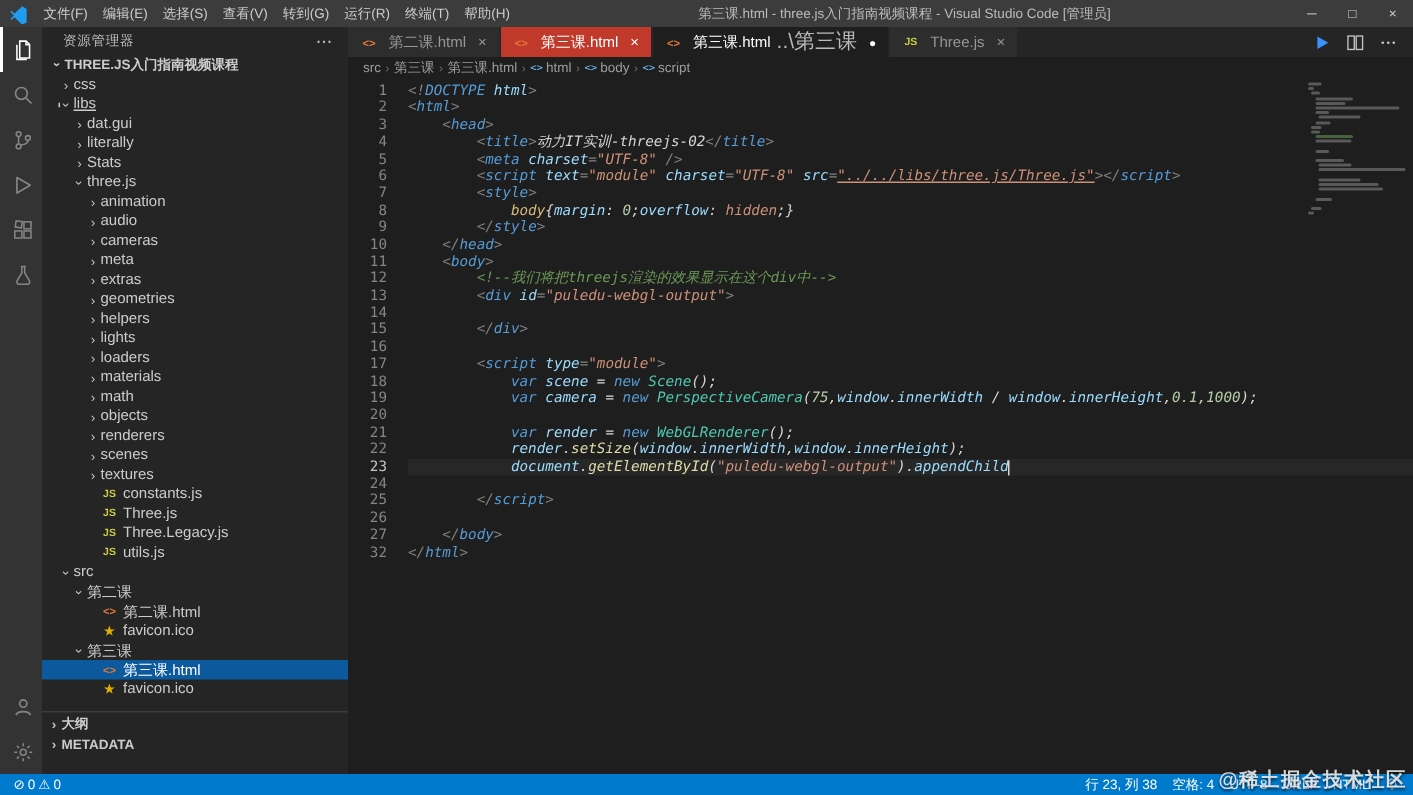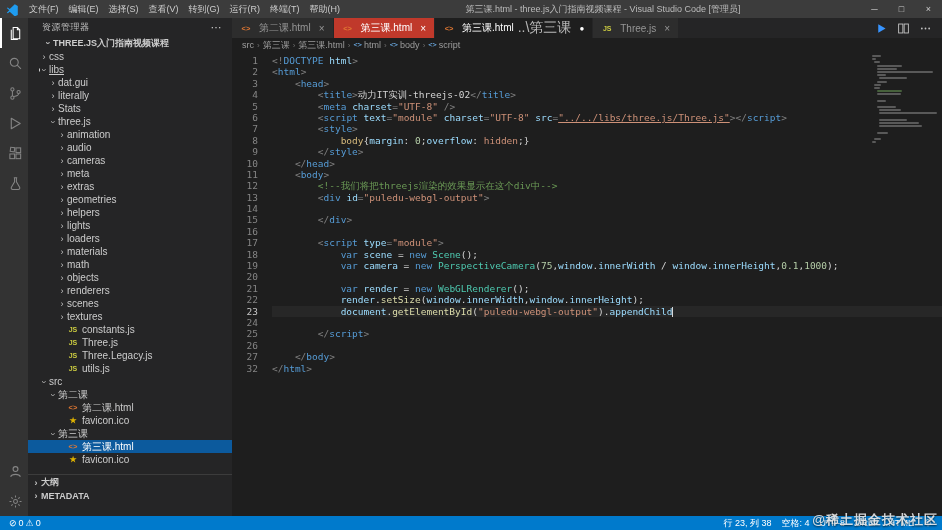--- a/index.html
+++ b/index.html
@@ -28,21 +28,21 @@
   .ab-icon.active{color:#ffffff;border-left:2px solid #ffffff;}
   .ab-icon svg{width:15px;height:15px;}
   .ab-bottom{margin-top:auto;}
 
   
   .sidebar{width:204px;background:#252526;display:flex;flex-direction:column;flex-shrink:0;overflow:hidden;}
   .sb-header{height:18px;display:flex;align-items:center;padding:0 10px 0 14px;font-size:9px;
     color:#bbbbbb;letter-spacing:.5px;}
   .sb-header .more{margin-left:auto;color:#cccccc;font-size:11px;cursor:pointer;}
   .sb-root{height:14px;display:flex;align-items:center;font-weight:bold;font-size:9px;
-    color:#cccccc;padding-left:15px;cursor:pointer;white-space:nowrap;}
+    color:#cccccc;padding-left:5px;cursor:pointer;white-space:nowrap;}
   .tree-row{height:13px;display:flex;align-items:center;font-size:10px;color:#cccccc;
     white-space:nowrap;cursor:pointer;}
   .tree-row.selected{background:var(--c-selection,#094771);color:#ffffff;}
   .chev{width:10px;display:inline-block;text-align:center;font-size:9px;color:#c5c5c5;flex-shrink:0;}
   .chev.expanded{transform:rotate(90deg);}
   .ficon{width:12px;display:inline-flex;justify-content:center;margin-right:3px;
     font-weight:bold;flex-shrink:0;}
   .ficon.html{color:#e37933;font-size:7.5px;}
   .ficon.js{color:#cbcb41;font-size:7px;}
   .ficon.fav{color:#ddb100;font-size:8px;}
@@ -72,21 +72,21 @@
   .bc-sep{color:#6d6d6d;font-size:8px;}
   .bc-sym{color:#75beff;font-size:7px;font-family:"DejaVu Sans Mono",monospace;}
 
   .editor{flex:1;position:relative;display:flex;overflow:hidden;background:#1e1e1e;padding-top:3px;}
   .gutter{width:36px;text-align:right;padding-right:10px;color:#858585;flex-shrink:0;
     font-family:"DejaVu Sans Mono",monospace;font-size:9.5px;line-height:11.4px;}
   .gutter div{height:11.4px;}
   .gutter div.current{color:#c6c6c6;}
   .code{flex:1;font-family:"DejaVu Sans Mono",monospace;font-size:9.5px;line-height:11.4px;
     color:#d4d4d4;overflow:hidden;padding-left:4px;}
-  .code-line{height:11.4px;white-space:pre;}
+  .code-line{height:11.4px;white-space:pre;font-style:italic;}
   .code-line.current{background:rgba(255,255,255,0.045);}
   .cursor{display:inline-block;width:1px;height:10px;background:#d7d7d7;
     vertical-align:text-bottom;animation:blink 1s steps(1) infinite;}
   @keyframes blink{50%{opacity:0;}}
   .tk-p{color:#808080}.tk-w{color:#d4d4d4}.tk-tag{color:#569cd6}.tk-attr{color:#9cdcfe}
   .tk-str{color:#ce9178}.tk-strU{color:#ce9178;text-decoration:underline}
   .tk-txt{color:#d4d4d4}.tk-cmt{color:#6a9955}.tk-kw{color:#569cd6}.tk-cls{color:#4ec9b0}
   .tk-fn{color:#dcdcaa}.tk-num{color:#b5cea8}.tk-var{color:#9cdcfe}.tk-sel{color:#d7ba7d}
 
   .minimap{position:absolute;top:3px;right:6px;width:64px;cursor:pointer;}

